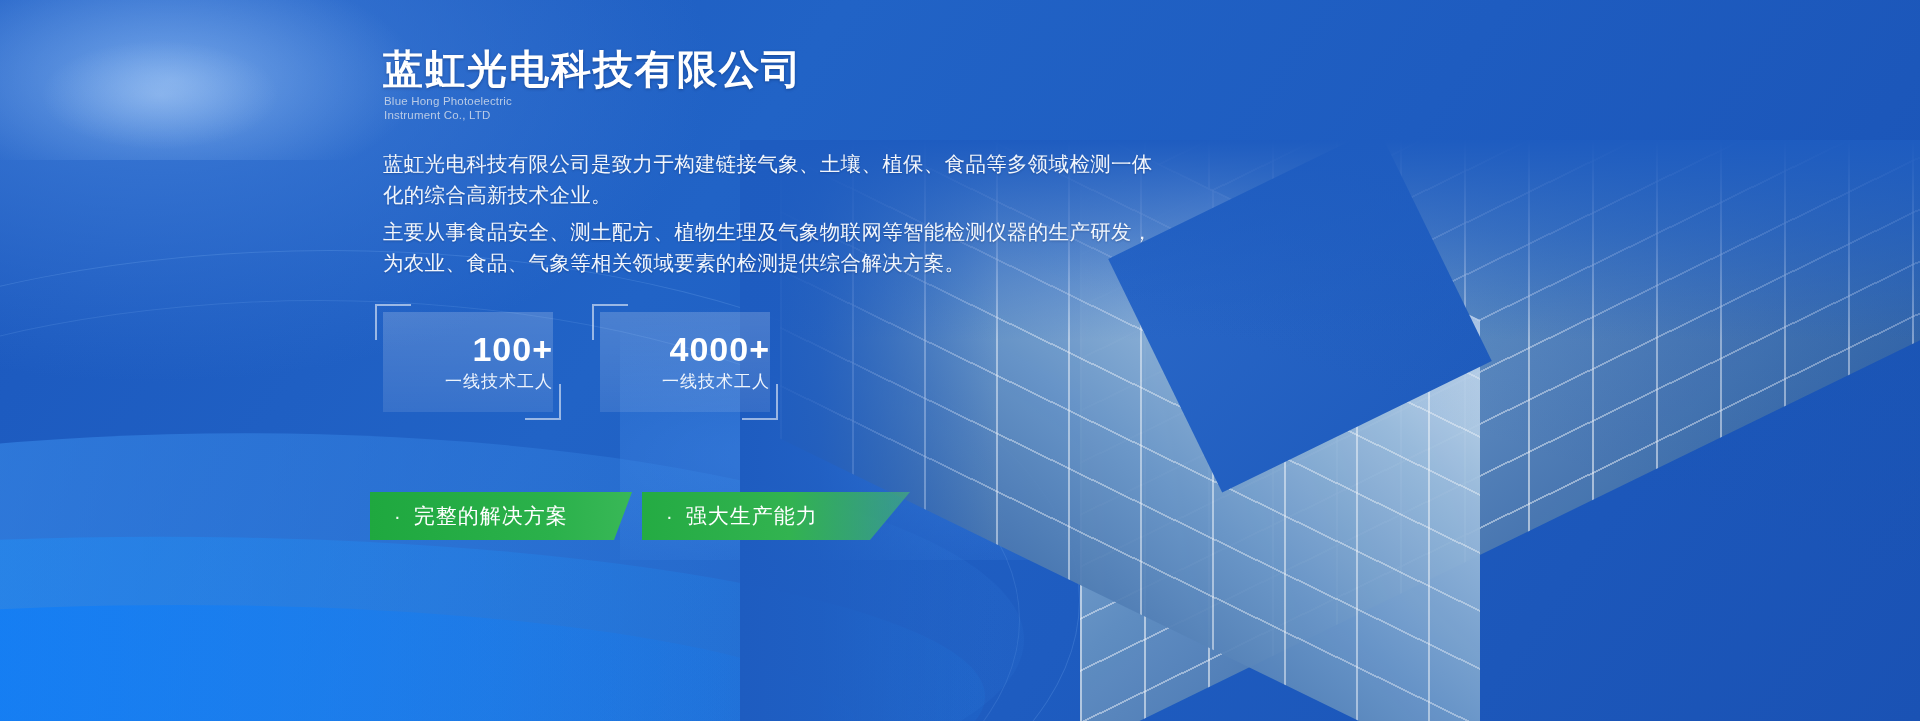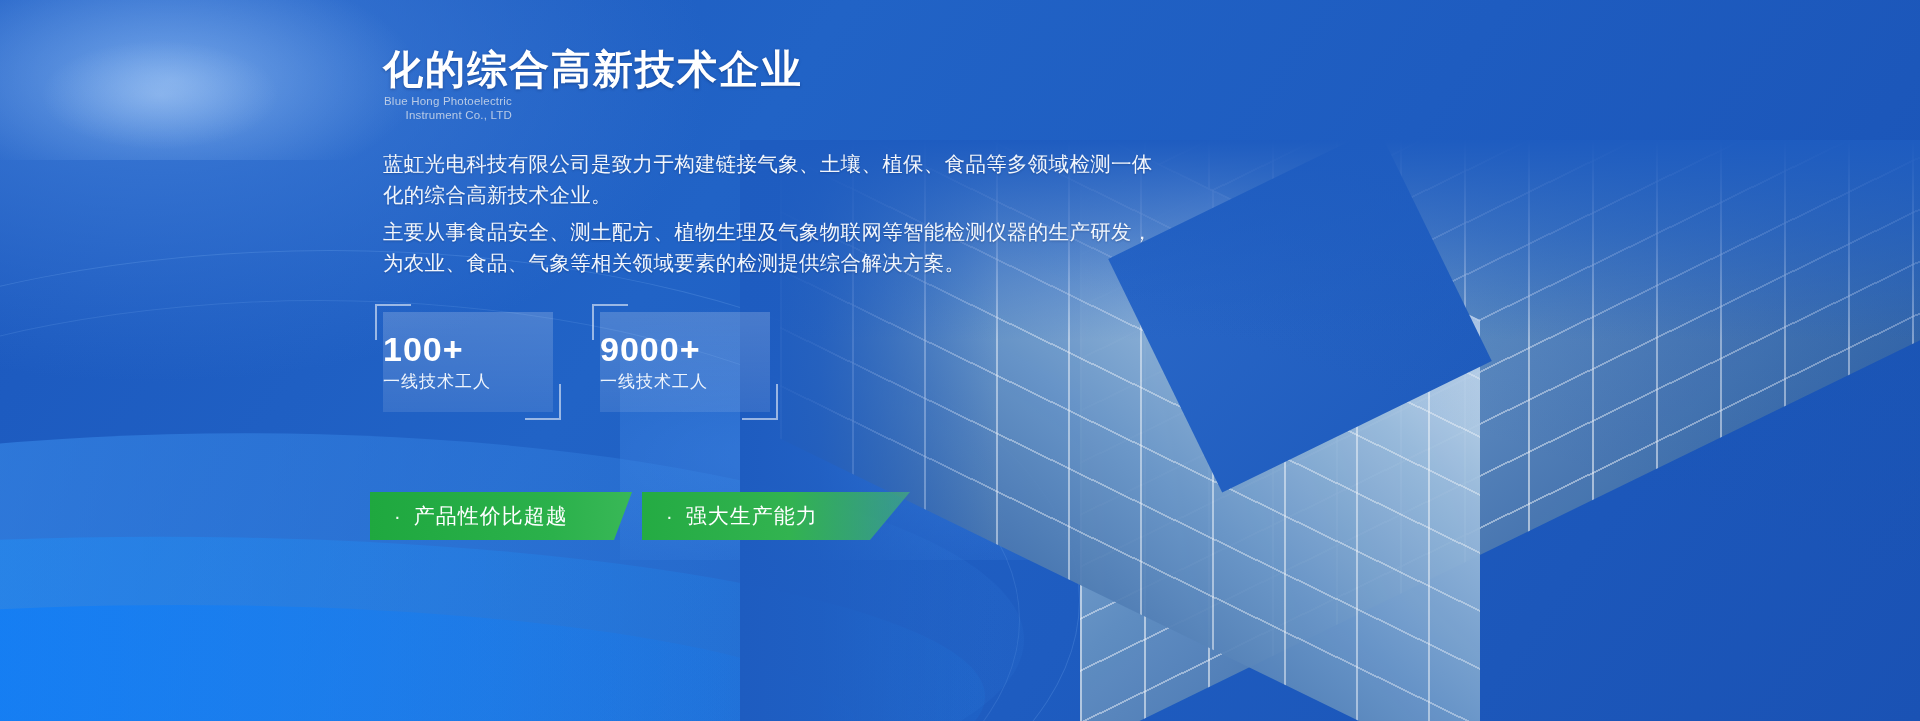--- a/index.html
+++ b/index.html
@@ -109,39 +109,38 @@
   .company-title {
     position:absolute; left:383px; top:42px;
     color:#ffffff; font-size:40px; font-weight:bold; letter-spacing:2px;
     text-shadow:0 1px 3px rgba(0,20,60,.35);
     white-space:nowrap;
   }
   .company-sub {
     position:absolute; left:384px; top:94px;
     color:#b9cbe6; font-size:11.5px; line-height:14px; letter-spacing:.2px;
     white-space:pre-line;
-    text-align:right;
   }
 
   .desc {
     position:absolute; left:383px;
     color:#f2f6fc; font-size:20.5px; line-height:31px; letter-spacing:.3px;
     white-space:pre-line; width:810px;
     text-shadow:0 1px 2px rgba(0,20,60,.25);
   }
   #desc1 { top:148px; }
   #desc2 { top:216px; }
 
   
   .stats { position:absolute; left:383px; top:312px; display:flex; gap:47px; }
   .stat-card {
     position:relative;
     width:170px; height:100px;
     background:linear-gradient(180deg, rgba(255,255,255,.19), rgba(255,255,255,.10));
-    display:flex; flex-direction:column; align-items:flex-start; justify-content:center;
+    display:flex; flex-direction:column; align-items:flex-end; justify-content:center;
   }
   .stat-card::before {
     content:""; position:absolute; left:-8px; top:-8px; width:34px; height:34px;
     border-left:2px solid rgba(255,255,255,.55);
     border-top:2px solid rgba(255,255,255,.55);
   }
   .stat-card::after {
     content:""; position:absolute; right:-8px; bottom:-8px; width:34px; height:34px;
     border-right:2px solid rgba(255,255,255,.55);
     border-bottom:2px solid rgba(255,255,255,.55);
@@ -191,46 +190,46 @@
       <div class="grid2"></div>
     </div>
     <div class="sky-gap"></div>
     <div class="bldg-shade"></div>
     <div class="bldg-mask-left"></div>
     <div class="bldg-mask-top"></div>
   </div>
 
   <div id="content">
 
-    <div class="company-title">化的综合高新技术企业</div>
+    <div class="company-title">蓝虹光电科技有限公司</div>
 
     <div class="company-sub">Blue Hong Photoelectric
 Instrument Co., LTD</div>
 
     <div class="desc" id="desc1">蓝虹光电科技有限公司是致力于构建链接气象、土壤、植保、食品等多领域检测一体
 化的综合高新技术企业。</div>
 
     <div class="desc" id="desc2">主要从事食品安全、测土配方、植物生理及气象物联网等智能检测仪器的生产研发，
 为农业、食品、气象等相关领域要素的检测提供综合解决方案。</div>
 
     <div class="stats">
       <div class="stat-card">
         <div class="stat-value">100+</div>
         <div class="stat-label">一线技术工人</div>
       </div>
       <div class="stat-card">
-        <div class="stat-value">9000+</div>
+        <div class="stat-value">4000+</div>
         <div class="stat-label">一线技术工人</div>
       </div>
     </div>
 
     <div class="badges">
       <div class="badge badge-1">
         <span class="badge-dot">·</span>
-        <span>产品性价比超越</span>
+        <span>完整的解决方案</span>
       </div>
       <div class="badge badge-2">
         <span class="badge-dot">·</span>
         <span>强大生产能力</span>
       </div>
     </div>
 
   </div>
 </div>
 

